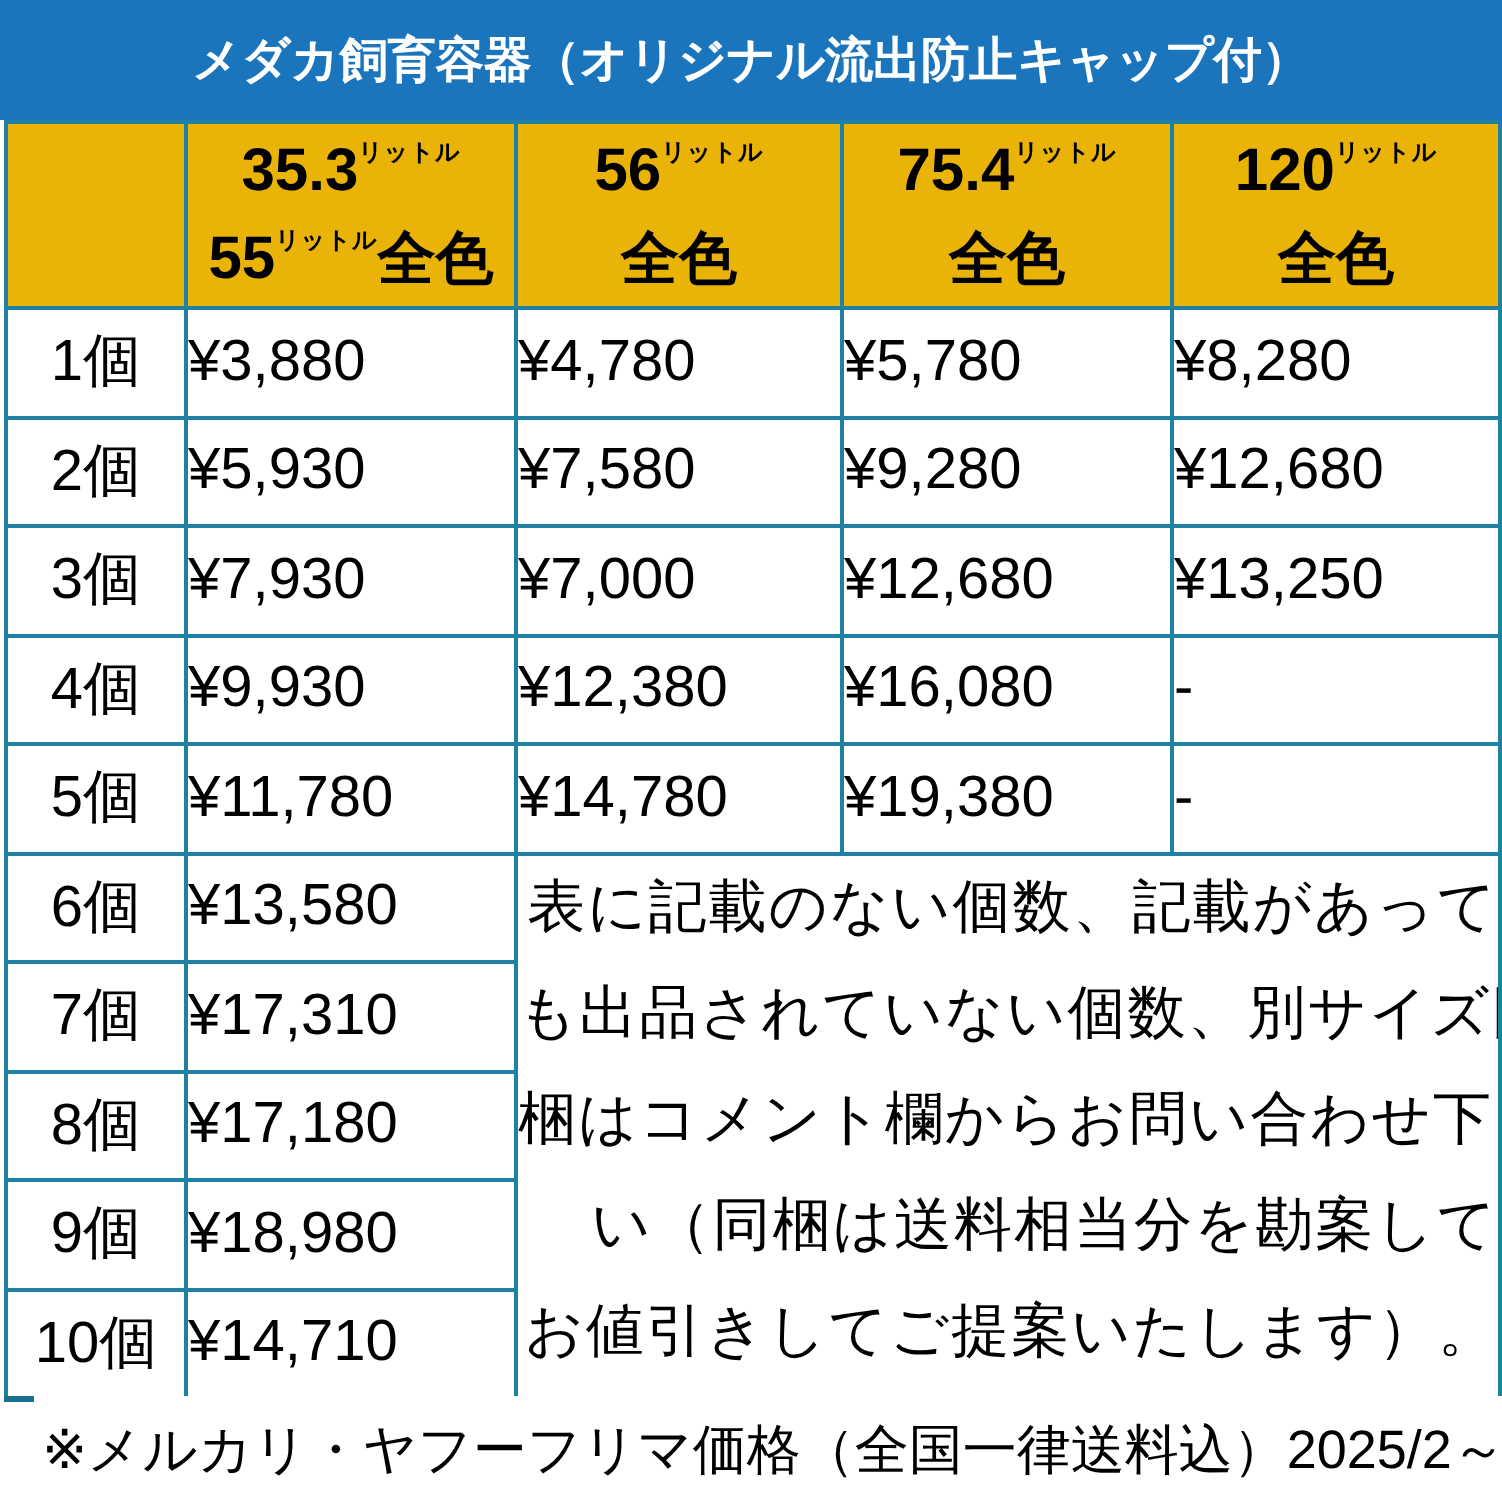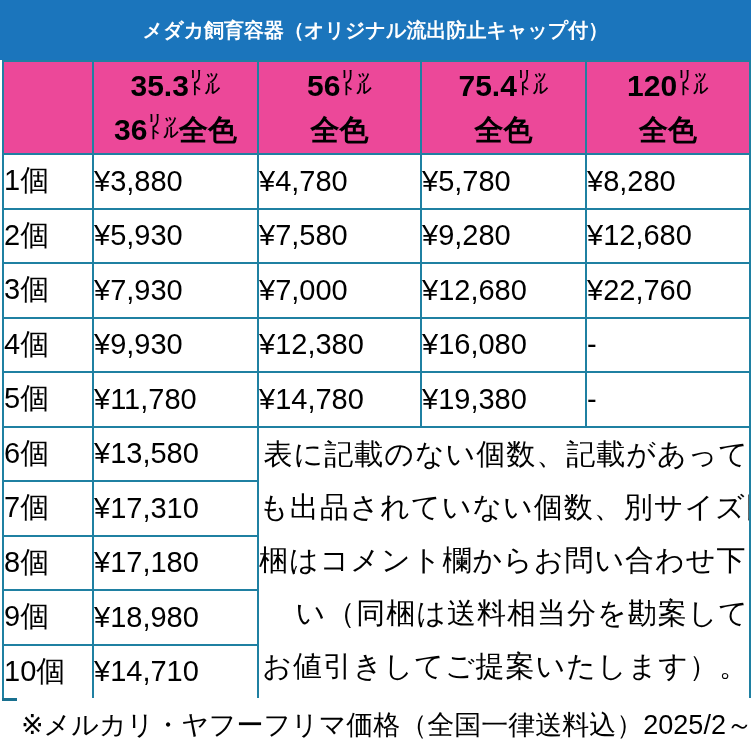--- a/index.html
+++ b/index.html
@@ -12,21 +12,21 @@
     color: #000000;
     overflow: hidden;
   }
   .title-bar {
     position: absolute;
     top: 0; left: 0;
     width: 751px; height: 60px;
     background: #1B75BC;
     color: #ffffff;
     font-weight: bold;
-    font-size: 20px;
+    font-size: 24px;
     display: flex;
     align-items: center;
     justify-content: center;
     white-space: nowrap;
   }
   table.price-table {
     position: absolute;
     top: 60px;
     left: 2px;
     border-collapse: collapse;
@@ -36,42 +36,41 @@
     border-bottom: 3px solid #19708F;
   }
   .price-table th, .price-table td {
     border: 2px solid #1F80A2;
     padding: 0;
     background: #ffffff;
     font-size: 29px;
     overflow: hidden;
   }
   .price-table thead th {
-    background: #ec4899;
+    background: #eab308;
     font-weight: bold;
     height: 91px;
     vertical-align: middle;
     text-align: center;
   }
   .hdr-line { line-height: 44px; white-space: nowrap; }
   .hdr-num { font-size: 30px; font-weight: bold; }
   .lit {
     display: inline-flex;
-    flex-direction: column;
-    font-size: 15px;
+    font-size: 12px;
     line-height: 12.5px;
     font-weight: bold;
     text-align: right;
     vertical-align: top;
     margin-top: 6px;
     letter-spacing: 0.5px;
   }
   tr.data-row { height: 54.5px; }
   .count-cell {
-    text-align: left;
+    text-align: center;
     padding-right: 9px;
     white-space: nowrap;
   }
   .price-cell {
     text-align: left;
     white-space: nowrap;
   }
   .note-cell {
     vertical-align: top;
     text-align: right;
@@ -114,21 +113,21 @@
       <col style="width:164px">
     </colgroup>
     <thead>
       <tr>
         <th></th>
         <th>
           <div class="hdr-line"><span class="hdr-num">35.3</span><span class="lit">
                 <span>リッ</span>
                 <span>トル</span>
               </span></div>
-          <div class="hdr-line"><span class="hdr-num">36</span><span class="lit">
+          <div class="hdr-line"><span class="hdr-num">55</span><span class="lit">
                 <span>リッ</span>
                 <span>トル</span>
               </span><span>全色</span></div>
         </th>
         <th>
           <div class="hdr-line"><span class="hdr-num">56</span><span class="lit">
                 <span>リッ</span>
                 <span>トル</span>
               </span></div>
           <div class="hdr-line">全色</div>
@@ -162,21 +161,21 @@
         <td class="price-cell">¥5,930</td>
         <td class="price-cell">¥7,580</td>
         <td class="price-cell">¥9,280</td>
         <td class="price-cell">¥12,680</td>
       </tr>
       <tr class="data-row">
         <td class="count-cell">3個</td>
         <td class="price-cell">¥7,930</td>
         <td class="price-cell">¥7,000</td>
         <td class="price-cell">¥12,680</td>
-        <td class="price-cell">¥22,760</td>
+        <td class="price-cell">¥13,250</td>
       </tr>
       <tr class="data-row">
         <td class="count-cell">4個</td>
         <td class="price-cell">¥9,930</td>
         <td class="price-cell">¥12,380</td>
         <td class="price-cell">¥16,080</td>
         <td class="price-cell">-</td>
       </tr>
       <tr class="data-row">
         <td class="count-cell">5個</td>

